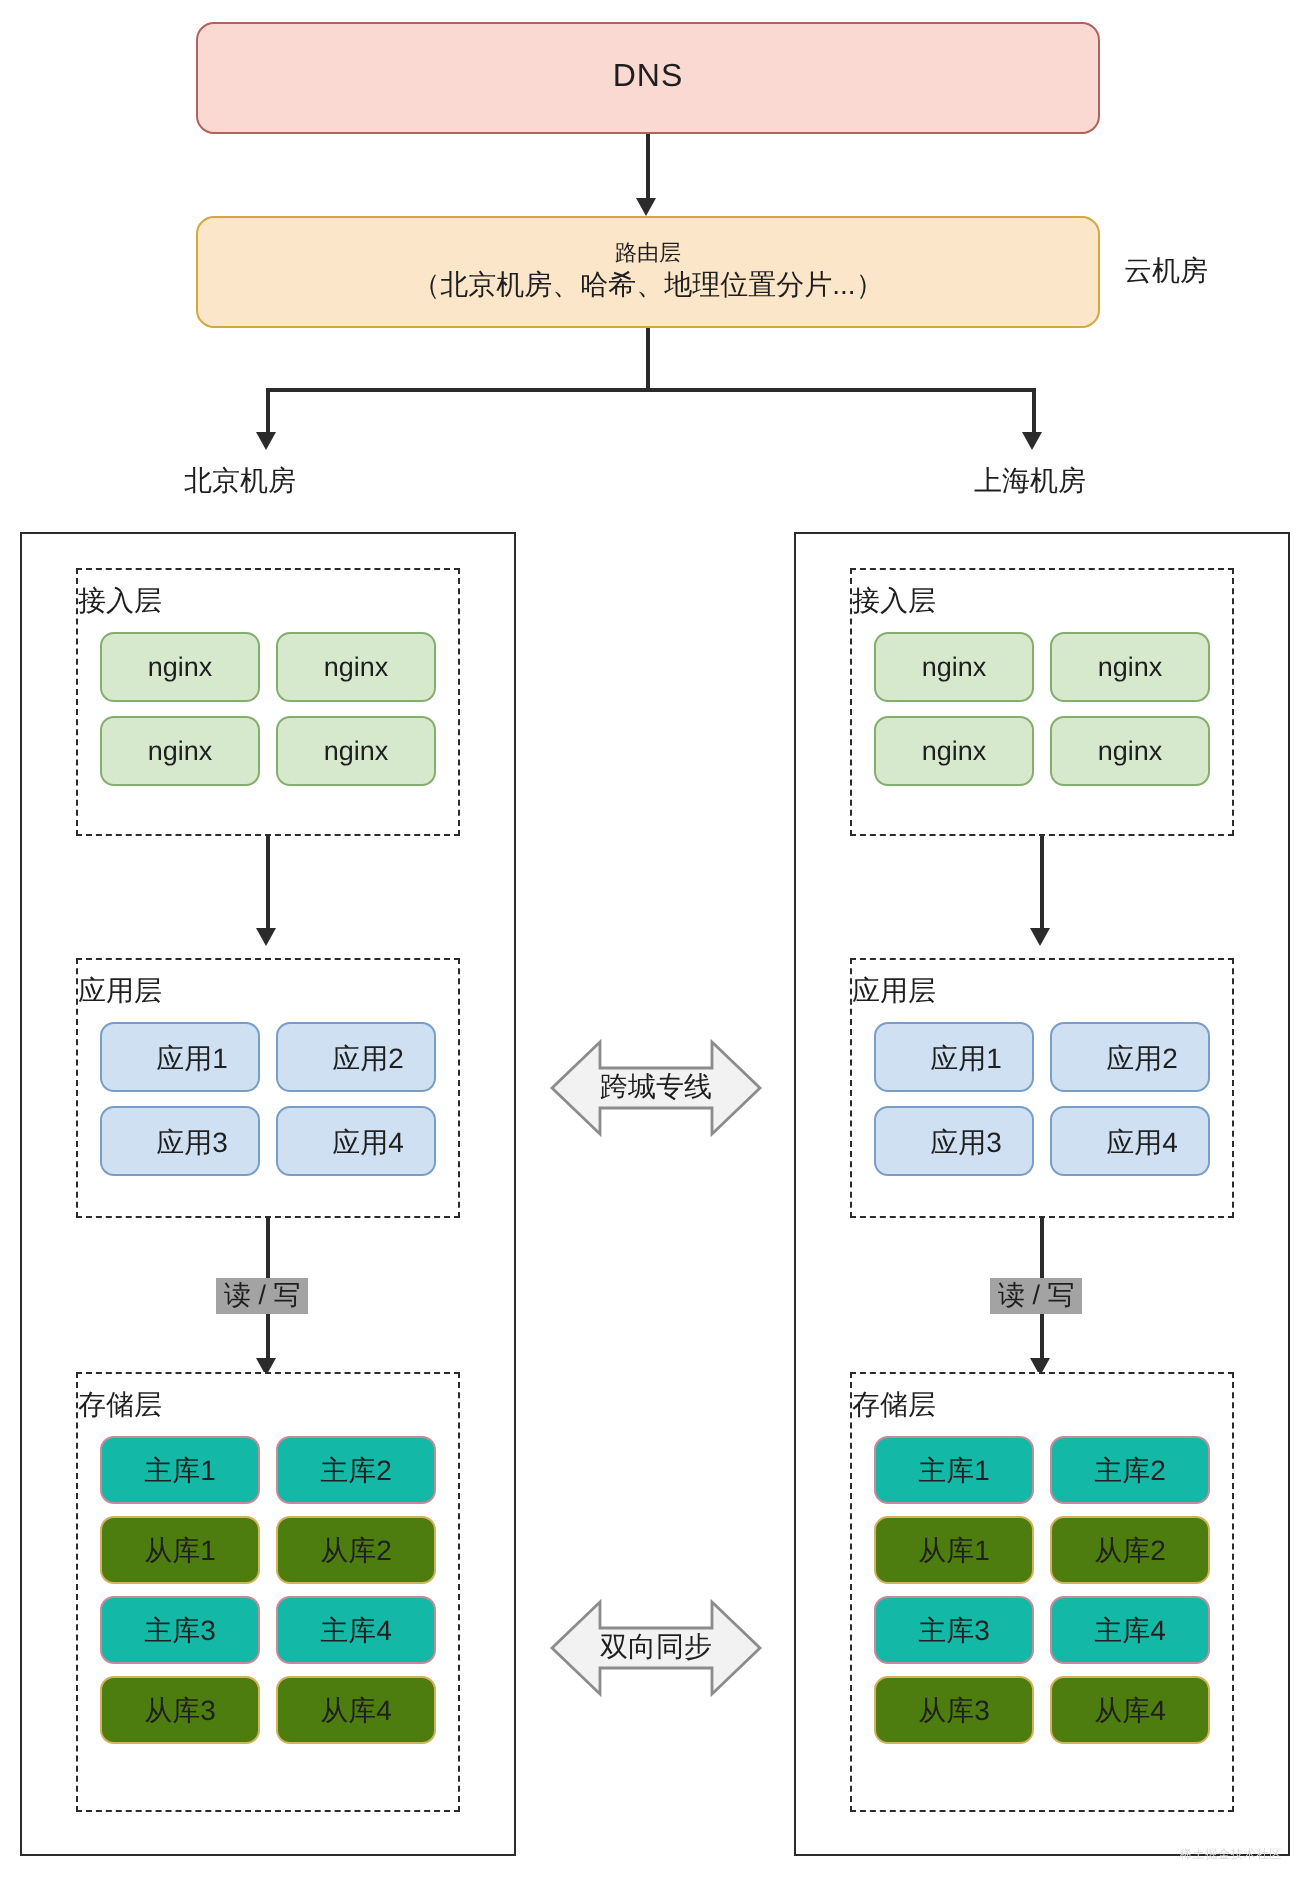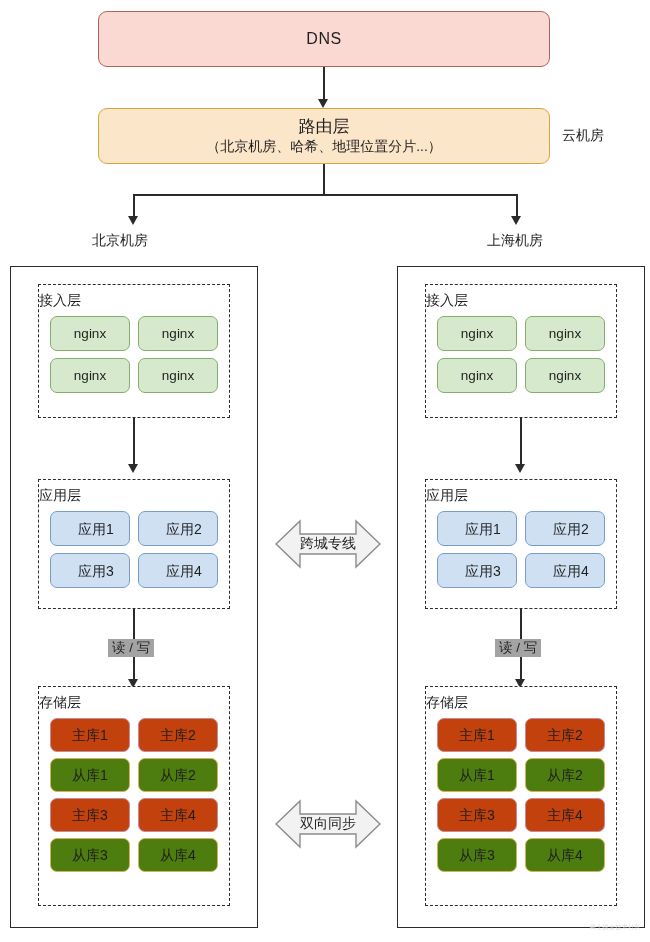--- a/index.html
+++ b/index.html
@@ -39,21 +39,21 @@
     letter-spacing:.5px;
   }
   
   .route{
     left:98px;top:108px;width:452px;height:56px;
     background:#fce6ca;
     border:1.6px solid #d4a73f;
     border-radius:9px;
     font-size:14.5px;
   }
-  .route .l1{font-size:17px;}
+  .route .l1{font-size:11px;}
   .route .l2{font-size:14px;}
 
   
   .lbl{
     position:absolute;
     font-size:14px;
     color:#1f1f1f;
     white-space:nowrap;
   }
   .lbl.cloud{left:562px;top:127px;text-align:right;}
@@ -111,21 +111,21 @@
     height:35px;
     border-radius:7px;
     display:flex;
     align-items:center;
     justify-content:center;
     font-size:14px;
     line-height:1;
   }
   .cell.nginx{background:#d7e9cd;border:1.4px solid #83ae6c;font-size:13.5px;}
   .cell.app{background:#cfe0f3;border:1.4px solid #789ec7;padding-left:12px;}
-  .cell.master{background:#c2410c;border:1.4px solid #c78a96;}
+  .cell.master{background:#14b8a6;border:1.4px solid #c78a96;}
   .cell.slave{background:#4d7c0f;border:1.4px solid #d2b25c;}
 
   
   .layer.storage .grid{gap:6px 8px;}
   .layer.storage .cell{height:34px;}
 
   
   .sync{
     position:absolute;
     width:108px;height:62px;

